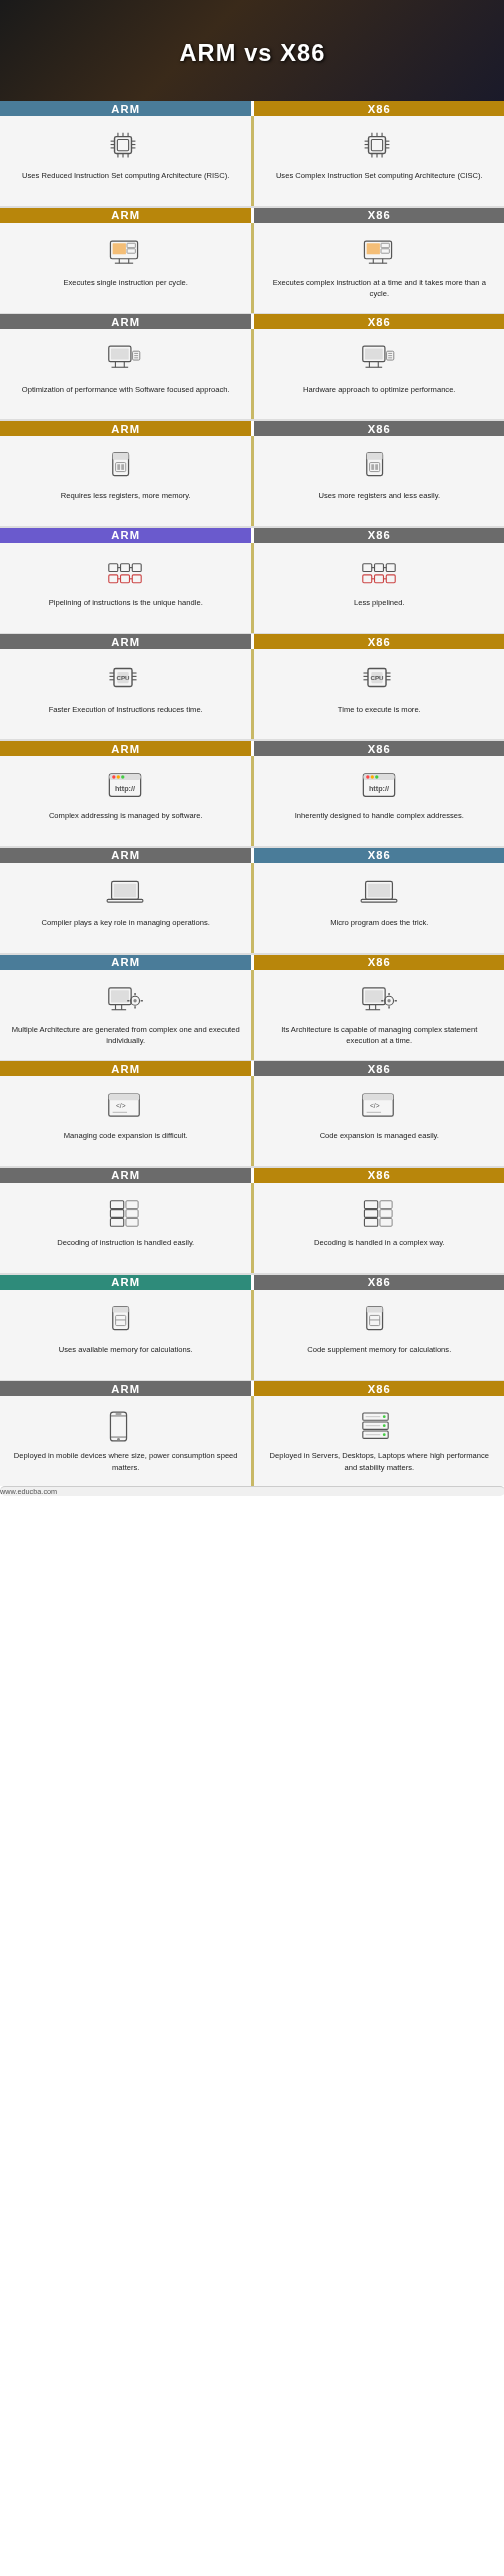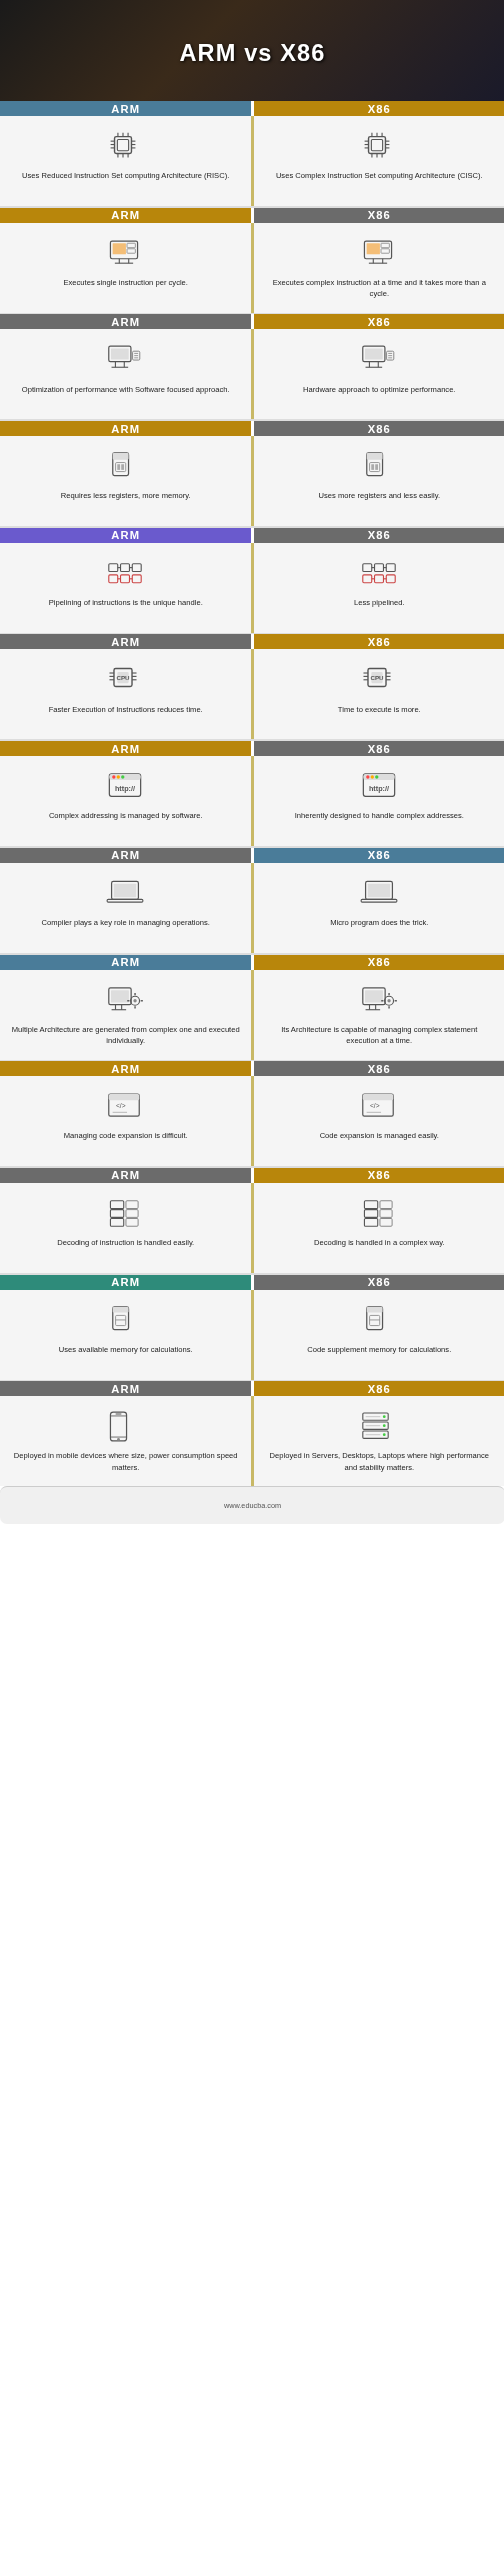--- a/index.html
+++ b/index.html
@@ -93,22 +93,22 @@
 
     
     .row-sep {
       height: 1.7px;
       background: #ddd;
     }
 
     
     .footer {
       background: #f0f0f0;
-      text-align: center;
-      padding: 14px;
+      text-align: left;
+      padding: 0;
       font-size: 7.3px;
       color: #555;
       border-top: 1.1px solid #ccc;
       border-radius: 7px;
     }
 
     
     svg { display: block; }
   </style>
 </head>

